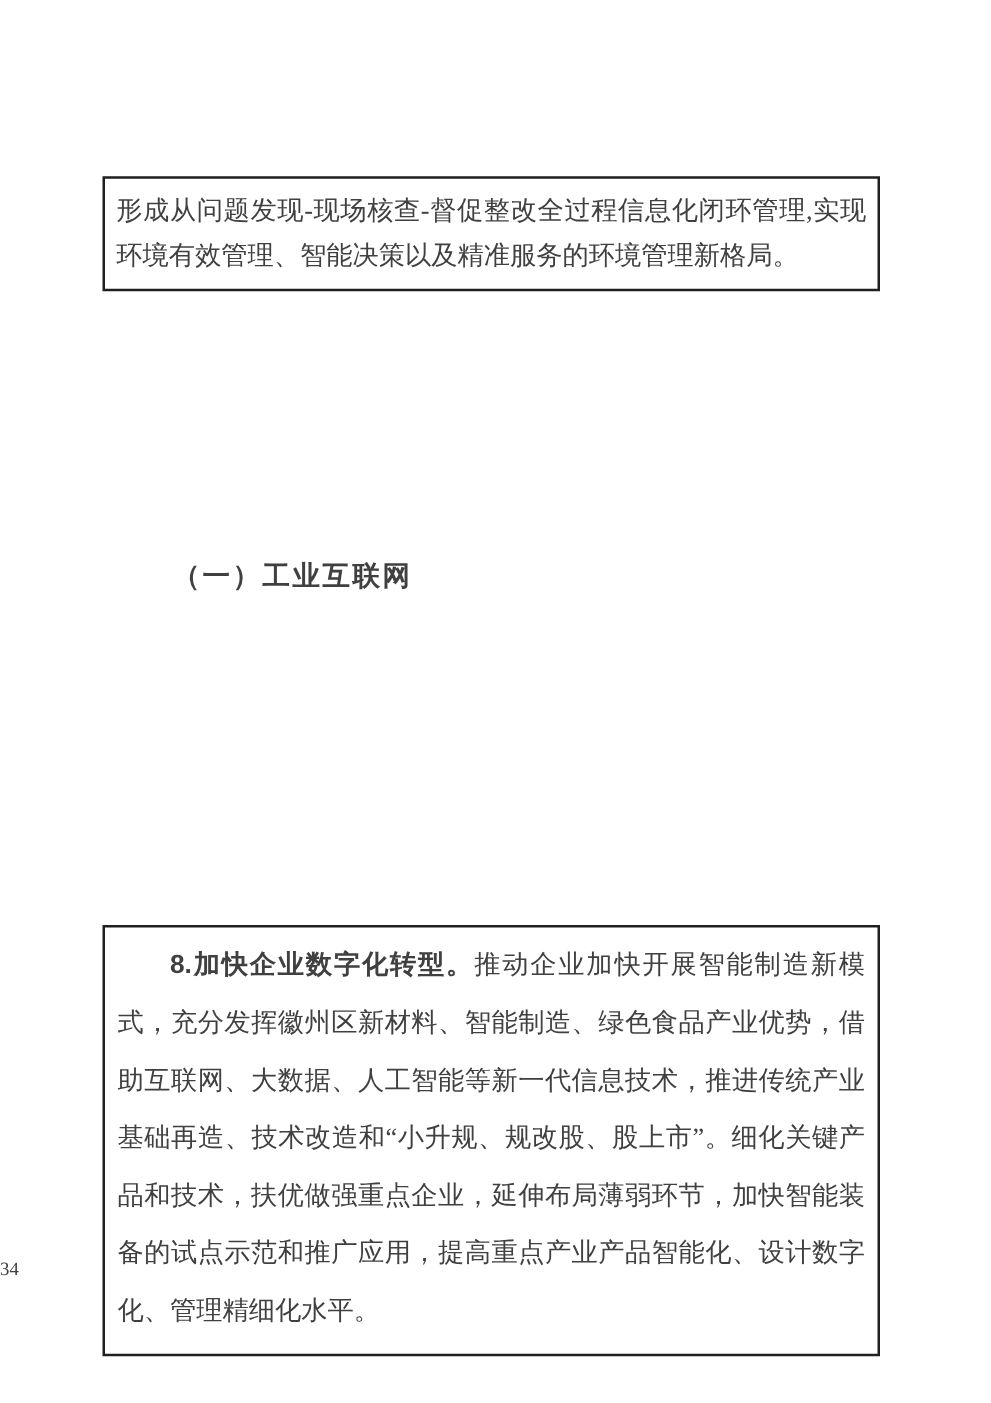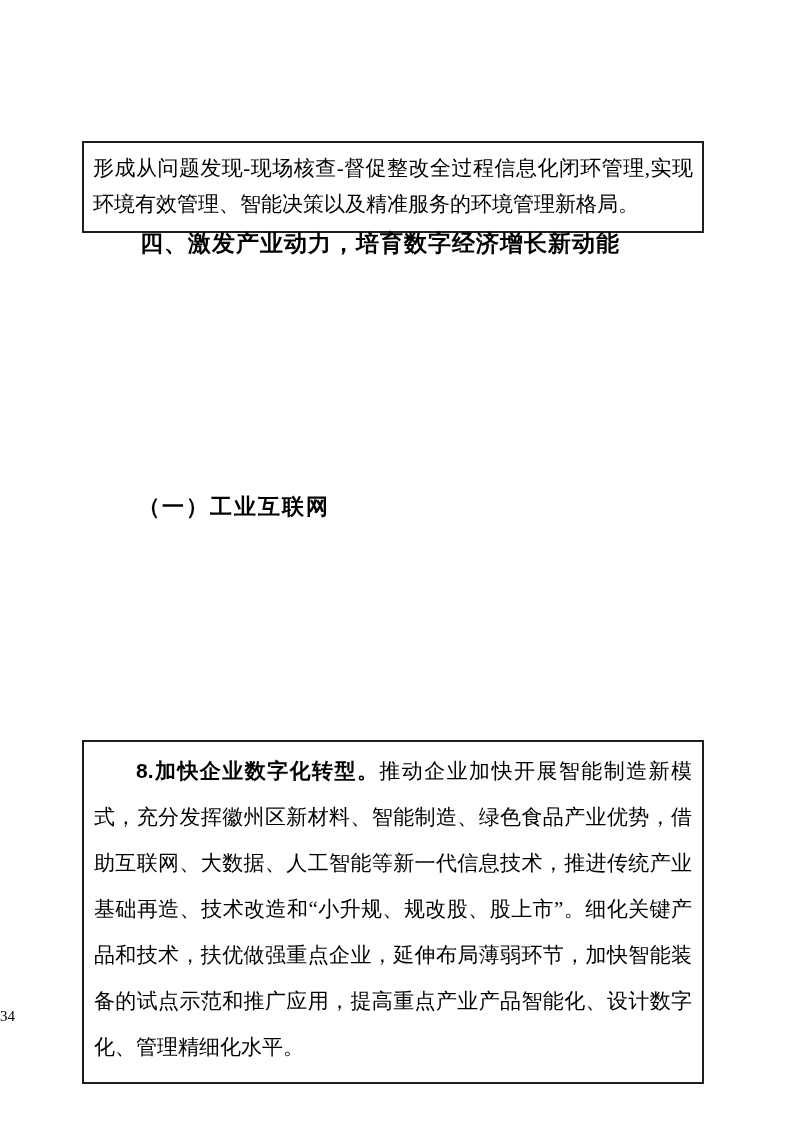--- a/index.html
+++ b/index.html
@@ -2,21 +2,21 @@
 <html><head>
 <meta charset="utf-8">
 <style>
   html, body { margin:0; padding:0; background:#ffffff; }
   .page {
     position:relative;
     width:793px;
     height:1122px;
     margin:0 auto;
     background:#ffffff;
-    color:#000000;
+    color:#404040;
     font-family:"Liberation Serif","DejaVu Serif",serif;
     overflow:hidden;
   }
 
   
   .carryover-box {
     position:absolute;
     top:141px; left:82px; width:622px;
     box-sizing:border-box;
     border:2px solid #1f1f1f;
@@ -51,21 +51,20 @@
 
   
   .subsection-heading {
     position:absolute;
     top:446px; left:94px; width:610px;
     box-sizing:border-box;
     padding-left:44px;
     font-weight:bold;
     font-size:22px;
     letter-spacing:2px;
-    margin-top:46px;
   }
 
   
   .feature-box {
     position:absolute;
     top:740px; left:82px; width:622px;
     box-sizing:border-box;
     border:2px solid #1f1f1f;
     background:#fff;
   }
@@ -98,21 +97,20 @@
 </style>
 </head>
 <body>
 
 <div class="page">
 
   <div class="carryover-box">
     <span>形成从问题发现-现场核查-督促整改全过程信息化闭环管理,实现环境有效管理、智能决策以及精准服务的环境管理新格局。</span>
   </div>
 
-  <div class="section-heading">四、激发产业动力，培育数字经济增长新动能</div>
 
 
   <div class="subsection-heading">（一）工业互联网</div>
 
 
   <div class="feature-box">
     <div class="feature-box-body">
       <span class="feature-item-lead">8.加快企业数字化转型。</span><span>推动企业加快开展智能制造新模式，充分发挥徽州区新材料、智能制造、绿色食品产业优势，借助互联网、大数据、人工智能等新一代信息技术，推进传统产业基础再造、技术改造和“小升规、规改股、股上市”。细化关键产品和技术，扶优做强重点企业，延伸布局薄弱环节，加快智能装备的试点示范和推广应用，提高重点产业产品智能化、设计数字化、管理精细化水平。</span>
     </div>
   </div>

